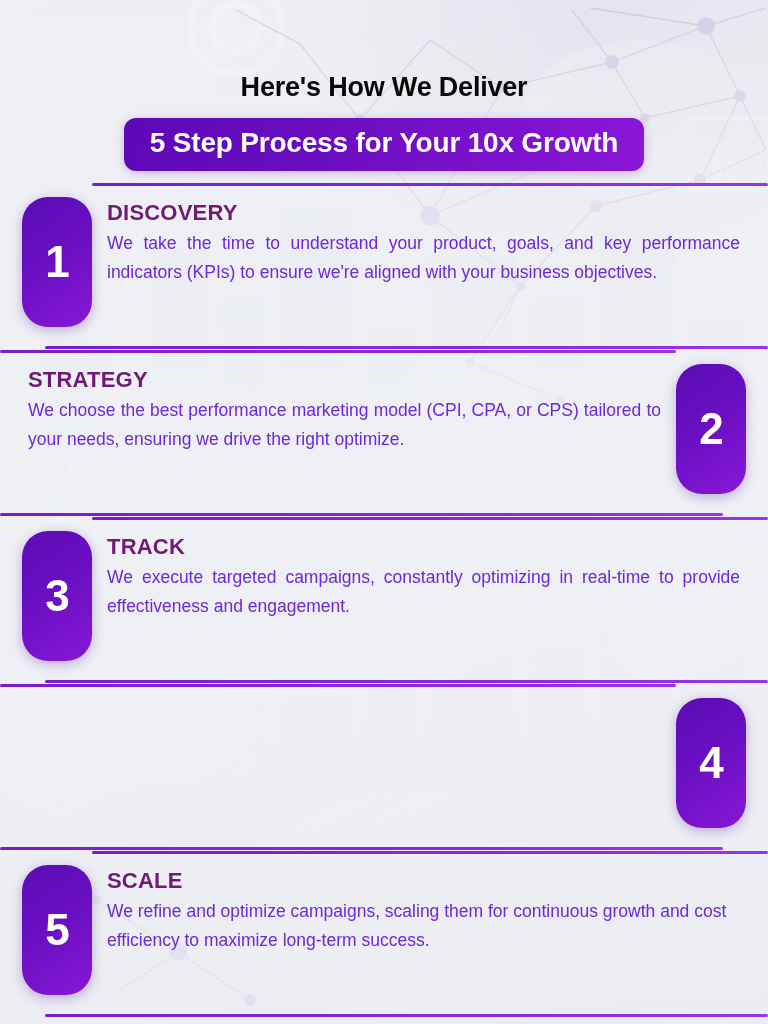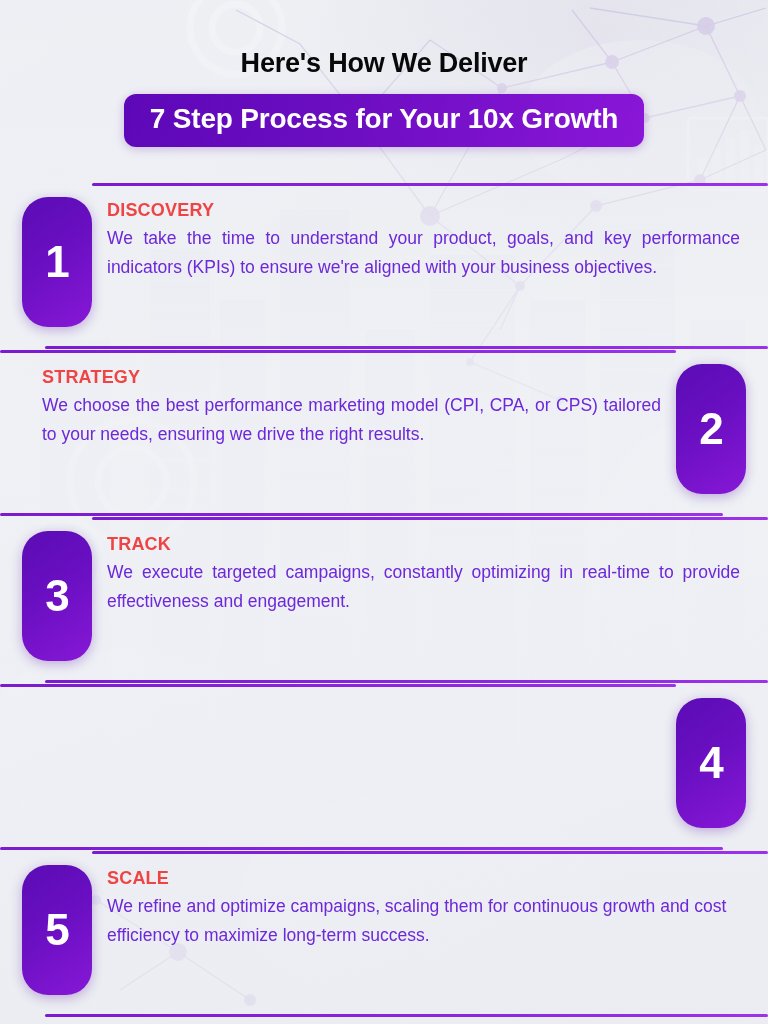--- a/index.html
+++ b/index.html
@@ -38,21 +38,21 @@
   
   .page { position:relative; width:768px; height:1024px; }
 
   .header { position:absolute; top:0; left:0; width:768px; }
   .eyebrow {
     text-align:center;
     font-size:27px;
     font-weight:bold;
     letter-spacing:-0.2px;
     color:#080808;
-    padding-top:48px;
+    padding-top:72px;
   }
   .banner-wrap { display:flex; justify-content:center; margin-top:15px; }
   .banner {
     display:inline-block;
     padding:9px 26px 12px 26px;
     border-radius:12px;
     background:linear-gradient(100deg,#5d08b8 0%,#6a0dc0 38%,#8a16d8 100%);
     box-shadow:0 2px 10px rgba(90,10,170,0.25);
   }
   .banner-text {
@@ -99,25 +99,25 @@
     font-weight:bold;
     line-height:1;
     letter-spacing:-1px;
   }
 
   .body {
     position:absolute;
     top:17px;
   }
   .step.left  .body { left:107px; right:28px; }
-  .step.right .body { left:28px;  right:107px;margin-left:14px; }
+  .step.right .body { left:28px;  right:107px; }
 
   .step-title {
-    color:#ef4444;
-    font-size:18px;
+    color:#701a75;
+    font-size:22px;
     font-weight:bold;
     letter-spacing:0.2px;
     margin-bottom:3px;
   }
   .step-desc {
     color:#6d28d9;
     font-size:17.5px;
     line-height:1.65;
     text-align:justify;
   }
@@ -222,21 +222,21 @@
       <circle cx="250" cy="1000" r="6"></circle>
     </g>
   </svg>
 
   <div class="veil"></div>
 
   <div class="header">
     <div class="eyebrow">Here's How We Deliver</div>
     <div class="banner-wrap">
       <div class="banner">
-        <div class="banner-text">7 Step Process for Your 10x Growth</div>
+        <div class="banner-text">5 Step Process for Your 10x Growth</div>
       </div>
     </div>
   </div>
 
   <div class="steps">
 
     <div class="step left">
       <div class="rule top"></div>
       <div class="badge">
         <span class="badge-num">1</span>
@@ -248,21 +248,21 @@
       <div class="rule bot"></div>
     </div>
 
     <div class="step right">
       <div class="rule top"></div>
       <div class="badge">
         <span class="badge-num">2</span>
       </div>
       <div class="body">
         <div class="step-title">STRATEGY</div>
-        <div class="step-desc">We choose the best performance marketing model (CPI, CPA, or CPS) tailored to your needs, ensuring we drive the right results.</div>
+        <div class="step-desc">We choose the best performance marketing model (CPI, CPA, or CPS) tailored to your needs, ensuring we drive the right optimize.</div>
       </div>
       <div class="rule bot"></div>
     </div>
 
     <div class="step left">
       <div class="rule top"></div>
       <div class="badge">
         <span class="badge-num">3</span>
       </div>
       <div class="body">

